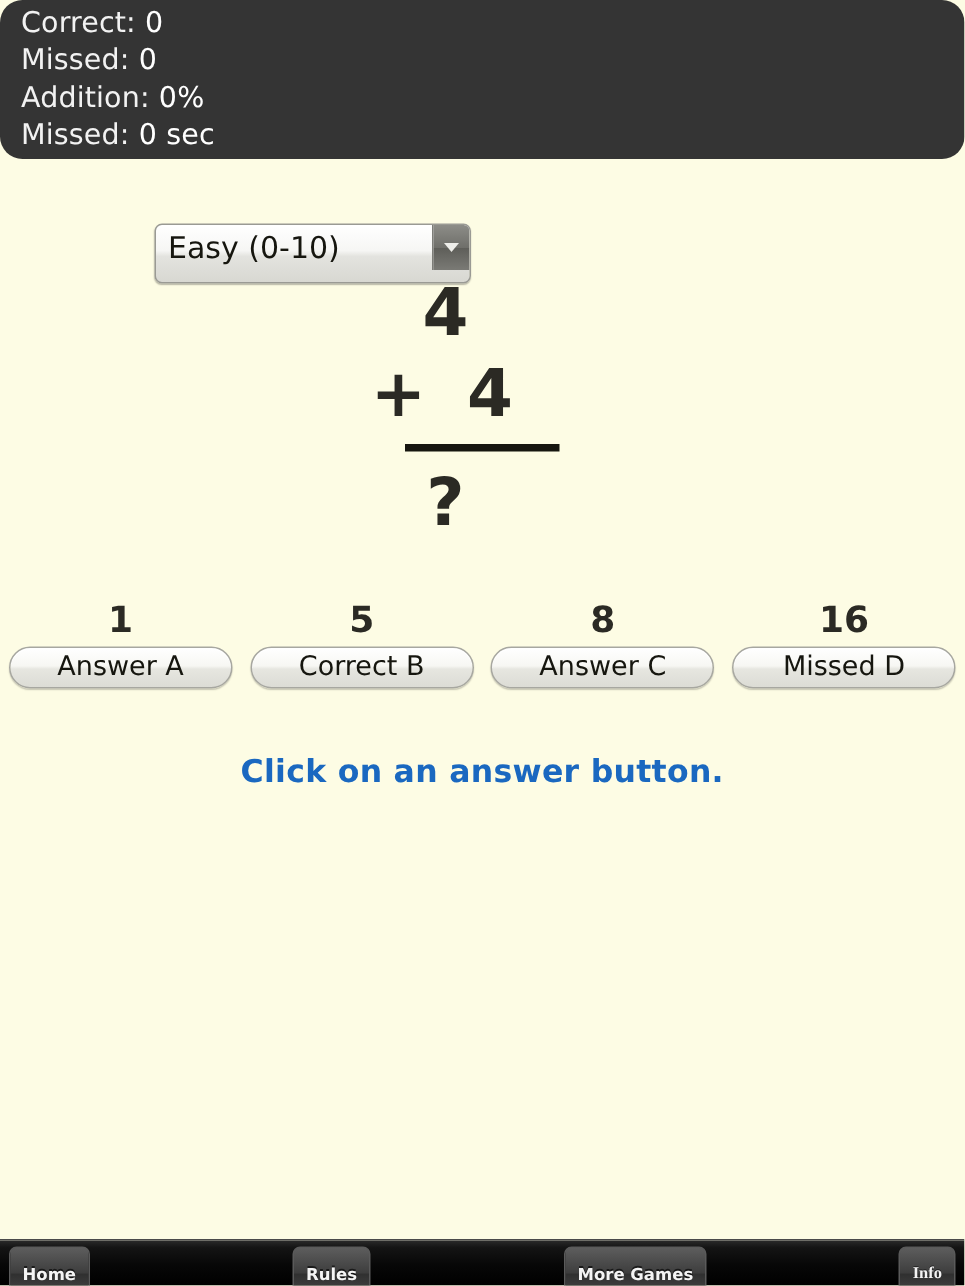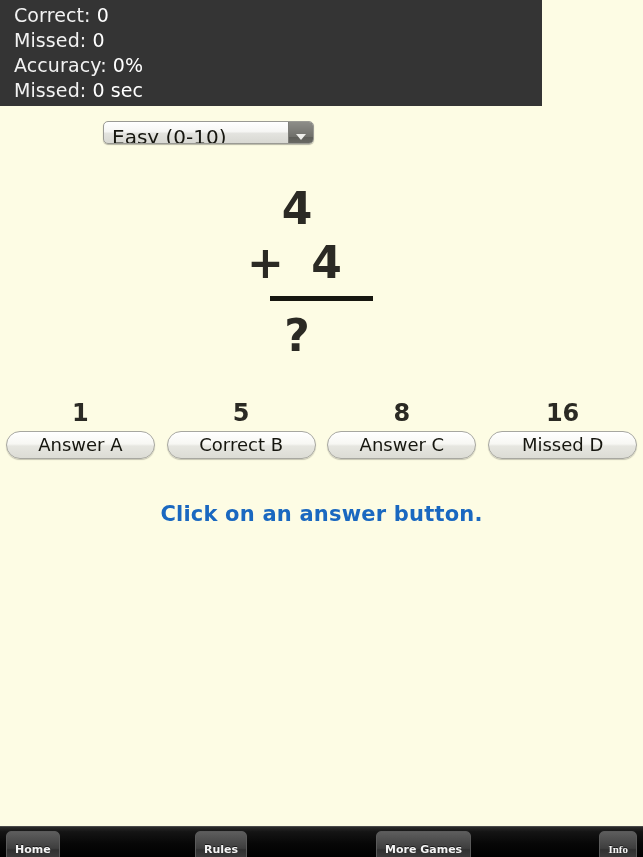--- a/index.html
+++ b/index.html
@@ -14,50 +14,52 @@
     background: #fdfce4;
     font-family: "DejaVu Sans", sans-serif;
     position: relative;
     overflow: hidden;
   }
 
   
   #stats-header {
     position: absolute;
     left: 0; top: 0;
-    width: 542px;
+    width: 643px;
     height: 106px;
     background: #343434;
     padding: 3px 0 0 14px;
+    border-radius: 15px;
   }
   .stat-line {
     color: #f2f2f2;
     font-size: 19px;
     line-height: 25px;
     letter-spacing: 0.1px;
     white-space: nowrap;
   }
   .stat-line .stat-value { color: #ffffff; }
 
   
   #select-row {
     position: absolute;
     left: 0; top: 121px;
     width: 643px;
     height: 34px;
   }
   .select-box {
     position: absolute;
-    height: 23px;
+    height: 40px;
     border: 1px solid #9a9a94;
     border-radius: 5px;
     background: linear-gradient(to bottom, #ffffff 0%, #f6f6f4 45%, #e3e3df 55%, #d8d8d2 100%);
     box-shadow: 0 1px 1px rgba(0,0,0,0.28), inset 0 1px 0 #ffffff;
     overflow: hidden;
     cursor: pointer;
+    margin-top: 28px;
   }
   #select-difficulty { left: 103px; width: 211px; }
   #select-operation  { left: 330px; width: 210px; }
 
   .select-label {
     position: absolute;
     left: 8px; top: 0;
     right: 30px;
     height: 30px;
     line-height: 30px;
@@ -196,21 +198,21 @@
 <div id="stats-header">
   <div class="stat-line">
     <span>Correct:</span>
     <span class="stat-value">0</span>
   </div>
   <div class="stat-line">
     <span>Missed:</span>
     <span class="stat-value">0</span>
   </div>
   <div class="stat-line">
-    <span>Accuracy:</span>
+    <span>Addition:</span>
     <span class="stat-value">0%</span>
   </div>
   <div class="stat-line">
     <span>Missed:</span>
     <span class="stat-value">0 sec</span>
   </div>
 </div>
 
 <div id="select-row">
 

